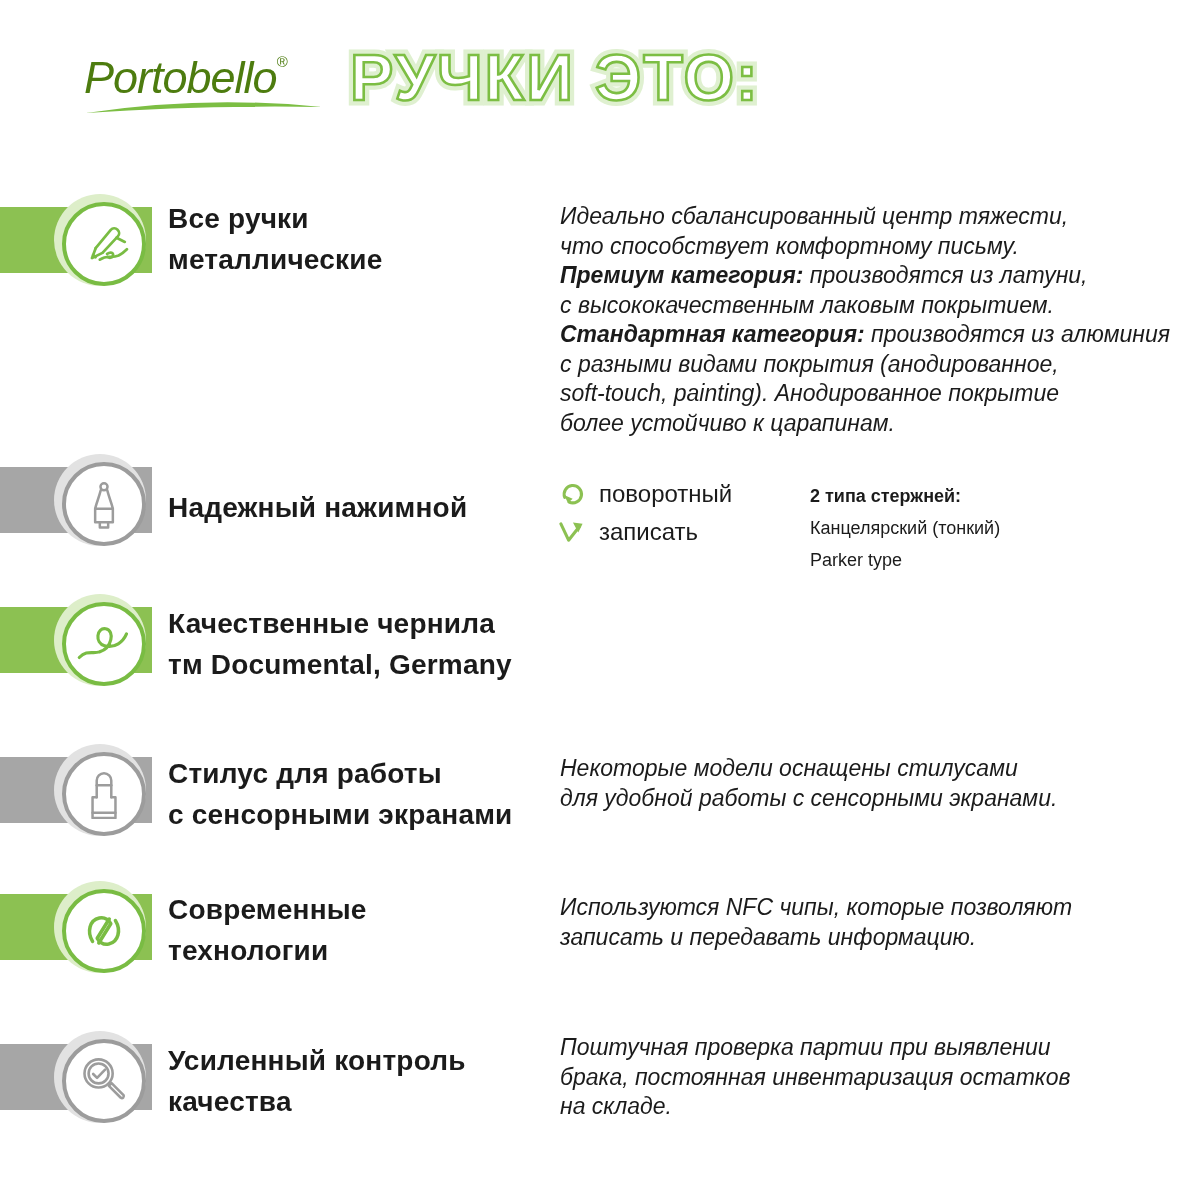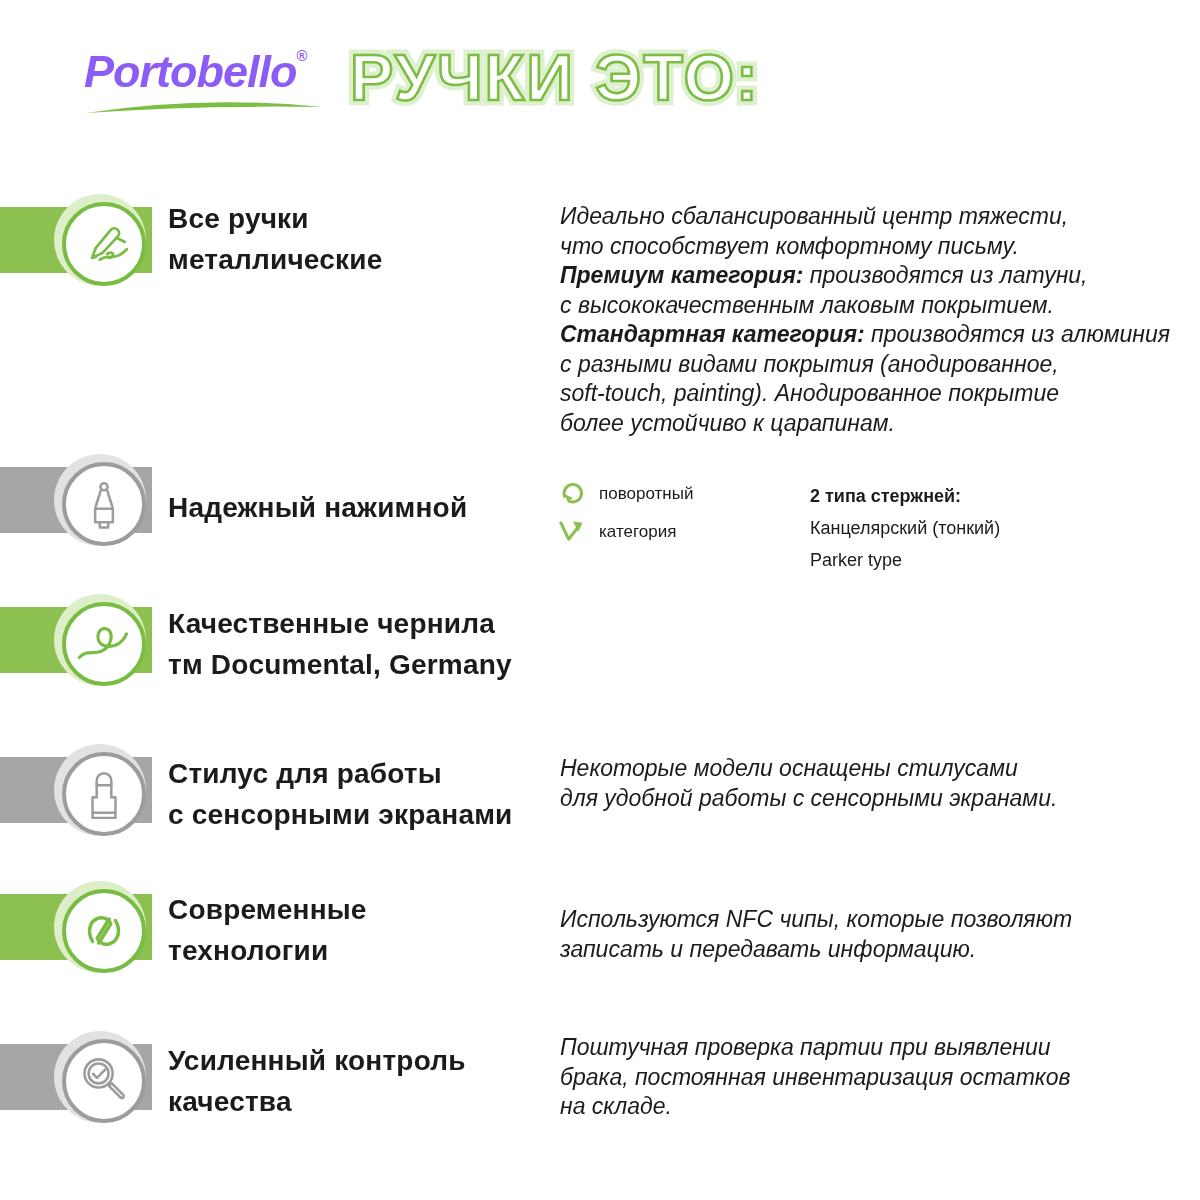--- a/index.html
+++ b/index.html
@@ -1,21 +1,21 @@
 <!DOCTYPE html>
 <html><head>
 <meta charset="utf-8">
 <style>
   html,body{margin:0;padding:0;background:#fff;}
   .page{position:relative;width:1200px;height:1200px;background:#ffffff;overflow:hidden;
         font-family:"Liberation Sans",sans-serif;color:#1b1b1b;}
 
   
-  .logo{position:absolute;left:84px;top:46px;font-size:45px;font-weight:700;font-style:italic;
-        color:#8b5cf6;letter-spacing:-1px;}
+  .logo{position:absolute;left:84px;top:52px;font-size:45px;font-weight:400;font-style:italic;
+        color:#4d7c0f;letter-spacing:-1px;}
   .logo sup{font-size:15px;font-style:normal;vertical-align:26px;letter-spacing:0;}
   .swoosh{position:absolute;left:84px;top:100px;}
   .big-title{position:absolute;left:350px;top:40px;width:700px;height:100px;}
   .big-title span{position:absolute;left:0;top:0;font-size:65px;font-weight:700;letter-spacing:2px;
         white-space:nowrap;}
   .big-title .glow{color:transparent;-webkit-text-stroke:11px #dff0d0;}
   .big-title .face{color:#ffffff;-webkit-text-stroke:2.6px #7cbe43;}
 
   
   .row{position:absolute;left:0;width:1200px;height:92px;}
@@ -33,21 +33,21 @@
   .green .icon .st{stroke:#79bc43;}
   .gray  .icon .st{stroke:#9c9c9c;}
 
   .title{position:absolute;left:168px;width:400px;font-size:28px;font-weight:700;
          line-height:41px;letter-spacing:.2px;}
   .body{position:absolute;left:560px;width:620px;font-size:23px;line-height:29.5px;font-style:italic;}
   .body b{font-weight:700;}
 
   
   .opt{position:absolute;left:558px;display:flex;align-items:center;}
-  .opt .lbl{margin-left:14px;font-size:17px;}
+  .opt .lbl{margin-left:14px;font-size:24px;}
   .types{position:absolute;left:810px;width:360px;font-size:18px;line-height:32px;}
   .types b{font-weight:700;}
   .optic .st{fill:none;stroke:#8cc152;stroke-linecap:round;stroke-linejoin:round;}
   .optic .fl{fill:#8cc152;stroke:none;}
 </style>
 </head>
 <body>
 
 <div class="page">
 
@@ -98,21 +98,21 @@
         <path class="st" stroke-width="3.2" d="M7 17 a9 9 0 1 1 4.5 4.8"></path>
         <path class="fl" d="M6.2 14.5 l4.2 8.2 l4.8 -4.4 z"></path>
       </svg>
       <span class="lbl">поворотный</span>
     </div>
     <div class="opt" style="top:64px">
       <svg class="optic" width="27" height="27" viewBox="0 0 28 28">
         <path class="st" stroke-width="3.2" d="M3 5 L11 22 L22 8"></path>
         <path class="fl" d="M15.5 3.5 l10 1.5 l-4.5 9 z"></path>
       </svg>
-      <span class="lbl">категория</span>
+      <span class="lbl">записать</span>
     </div>
     <div class="types" style="top:26px"><b>2 типа стержней:</b><br>Канцелярский (тонкий)<br>Parker type</div>
   </div>
 
   <div class="row green" style="top:594px">
     <div class="bar"></div>
     <div class="halo">
       <div class="disc">
         <svg class="icon" width="54" height="54" viewBox="0 0 48 48">
           <path class="st" stroke-width="2.8" d="M2 36 C9 29 14 33 20 31 C31 28 34 12 25.5 10.5 C17.5 9 15.5 23 24.5 25.5 C34 28 41 22 44 15"></path>
@@ -142,21 +142,21 @@
     <div class="bar"></div>
     <div class="halo">
       <div class="disc">
         <svg class="icon" width="50" height="50" viewBox="0 0 48 48">
           <path class="st" stroke-width="3.4" d="M13 34 C7.5 25 10 13.5 19.5 11.5 C24.5 10.6 28.5 13.5 30.5 17 L19 35.5"></path>
           <path class="st" stroke-width="3.4" d="M35 14 C40.5 23 38 34.5 28.5 36.5 C23.5 37.4 19.5 34.5 17.5 31 L29 12.5"></path>
         </svg>
       </div>
     </div>
     <div class="title" style="top:8px">Современные<br>технологии</div>
-    <div class="body" style="top:24px">Используются NFC чипы, которые позволяют<br>записать и передавать информацию.</div>
+    <div class="body" style="top:12px">Используются NFC чипы, которые позволяют<br>записать и передавать информацию.</div>
   </div>
 
   <div class="row gray" style="top:1031px">
     <div class="bar"></div>
     <div class="halo">
       <div class="disc">
         <svg class="icon" width="52" height="52" viewBox="0 0 48 48">
           <circle class="st" stroke-width="2.4" cx="19" cy="17" r="13"></circle>
           <circle class="st" stroke-width="2.4" cx="19" cy="17" r="9.2"></circle>
           <path class="st" stroke-width="2.4" d="M14 17.5 l3.6 3.6 L25 13.5"></path>

